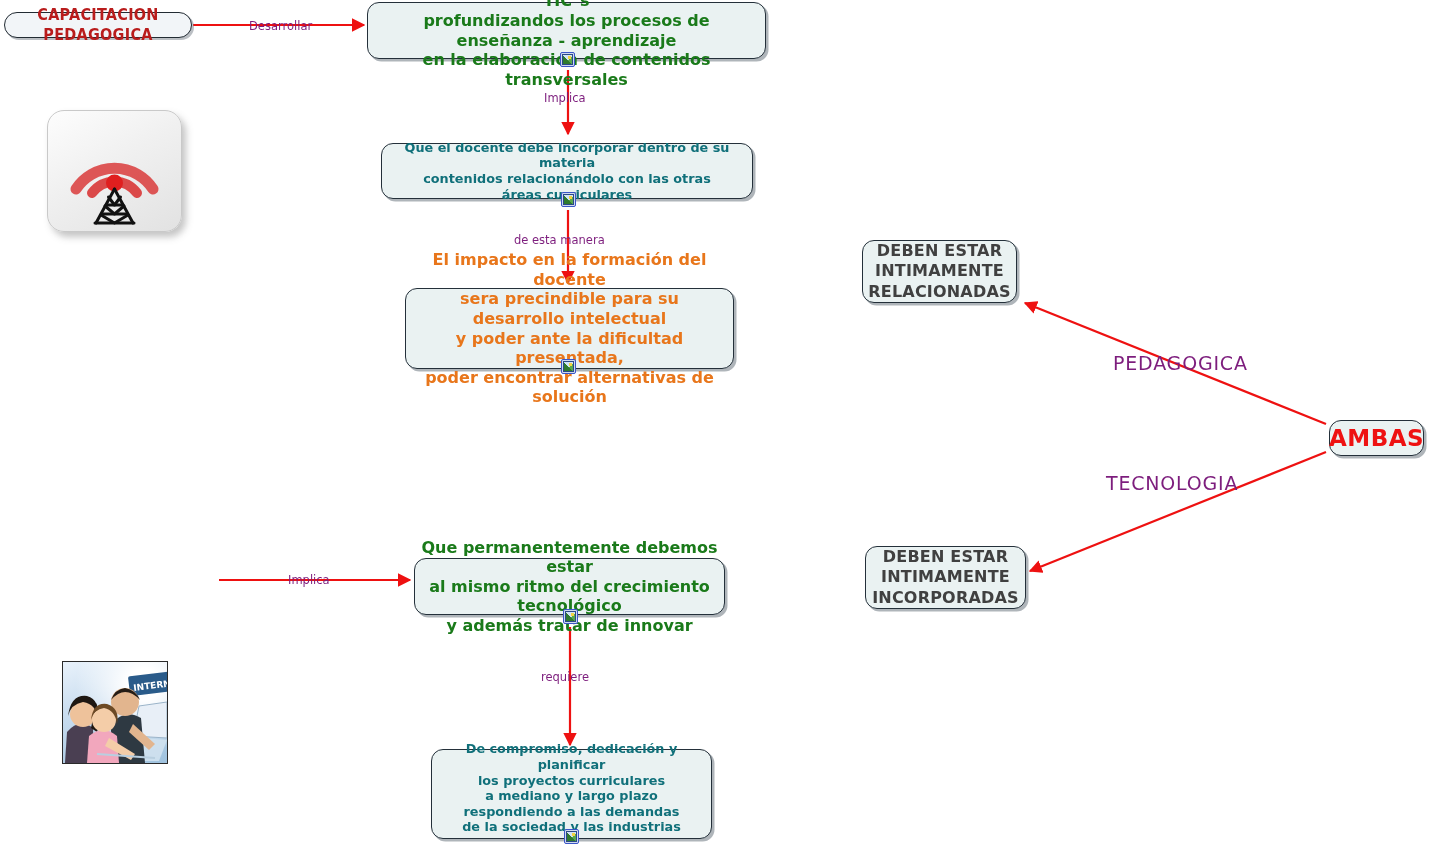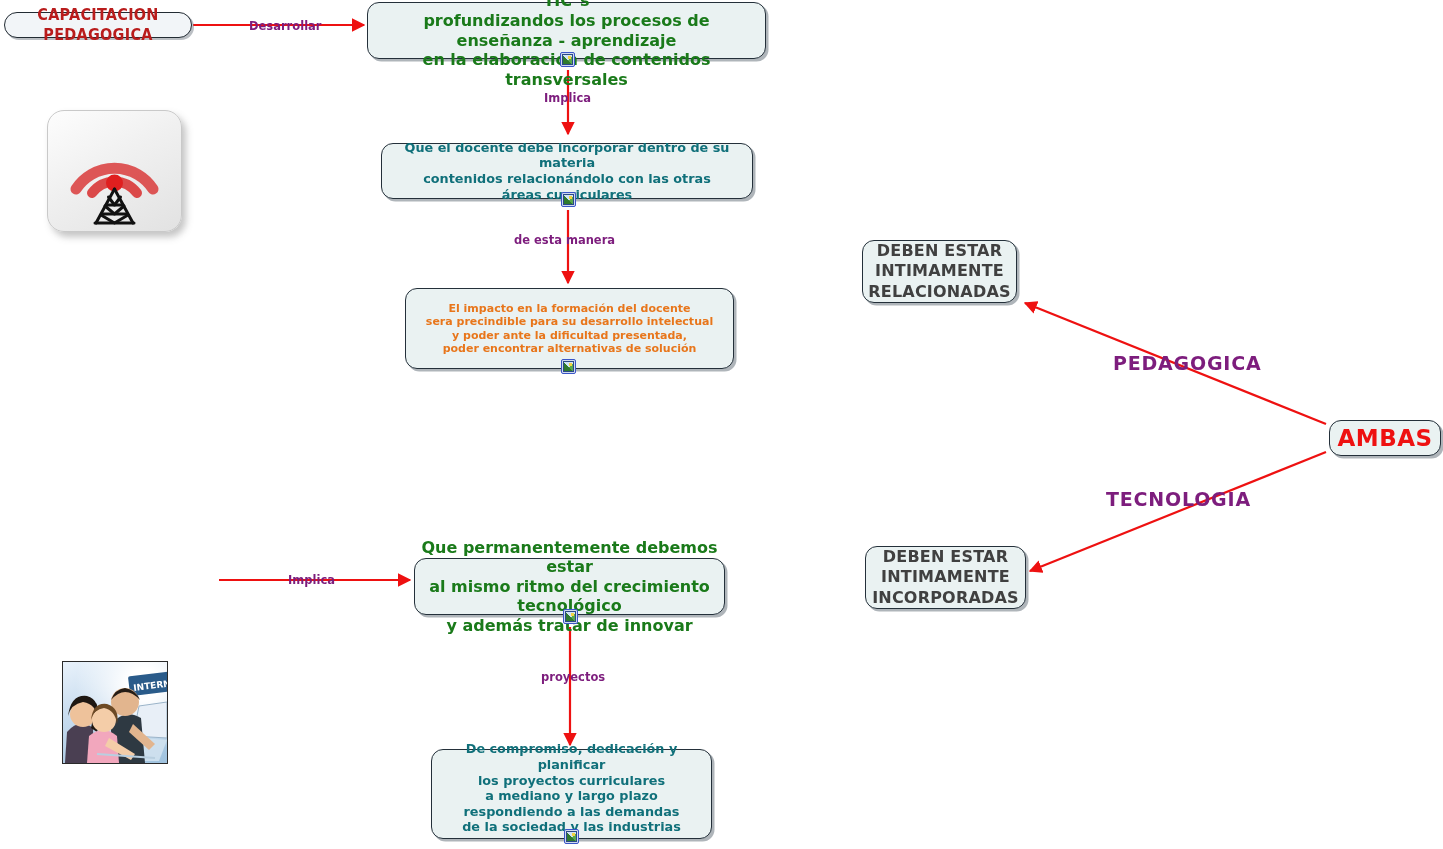--- a/index.html
+++ b/index.html
@@ -37,29 +37,29 @@
     border-radius:13px;
     color:#b91c1c;
     font-family:"DejaVu Sans Condensed","Liberation Sans", sans-serif;
     font-size:16px;
     letter-spacing:.3px;
     box-shadow:2px 2px 0 0 rgba(120,128,138,.5);
   }
 
   .green{color:#1a7a1a;font-size:16px;}
   .teal{color:#10707a;font-size:12.8px;}
-  .orange{color:#e8761b;font-size:11px;}
+  .orange{color:#e8761b;font-size:16px;}
   .blueblk{color:#404040;font-size:16px;line-height:1.28;letter-spacing:.2px;}
   .ambas{color:#ee1111;font-size:23px;letter-spacing:.5px;}
 
   
   .elabel{
     position:absolute;
     color:#7d1d7d;
-    font-weight:bold;
+    font-weight:normal;
     font-size:11.5px;
     font-family:"DejaVu Sans", sans-serif;
     white-space:nowrap;
     background:transparent;
   }
   .elabel.big{font-size:19px;color:#7d1d7d;letter-spacing:.8px;}
 
   
   .picbadge{
     position:absolute;
@@ -132,23 +132,23 @@
 
     <line x1="1326" y1="424" x2="1025" y2="303" stroke="#ee1111" stroke-width="2.2" marker-end="url(#ahd)"></line>
 
     <line x1="1326" y1="452" x2="1030" y2="571" stroke="#ee1111" stroke-width="2.2" marker-end="url(#ahd)"></line>
   </svg>
 
   <div class="elabel" style="left:249px;top:19px;">Desarrollar</div>
   <div class="elabel" style="left:544px;top:91px;">Implica</div>
   <div class="elabel" style="left:514px;top:233px;">de esta manera</div>
   <div class="elabel" style="left:288px;top:573px;">Implica</div>
-  <div class="elabel" style="left:541px;top:670px;">proyectos</div>
+  <div class="elabel" style="left:541px;top:670px;">requiere</div>
   <div class="elabel big" style="left:1113px;top:352px;">PEDAGOGICA</div>
-  <div class="elabel big" style="left:1106px;top:488px;">TECNOLOGIA</div>
+  <div class="elabel big" style="left:1106px;top:472px;">TECNOLOGIA</div>
 
   <div class="node root" style="left:4px;top:12px;width:188px;height:26px;">
     <span>CAPACITACION PEDAGOGICA</span>
   </div>
 
   <div class="node green" style="left:367px;top:2px;width:399px;height:57px;">
     <span>Material didáctico significativos sobre las TIC´s
 profundizandos los procesos de enseñanza - aprendizaje
 en la elaboración de contenidos transversales</span>
   </div>
@@ -201,21 +201,21 @@
 INTIMAMENTE
 RELACIONADAS</span>
   </div>
 
   <div class="node blueblk" style="left:865px;top:546px;width:161px;height:63px;">
     <span>DEBEN ESTAR
 INTIMAMENTE
 INCORPORADAS</span>
   </div>
 
-  <div class="node ambas" style="left:1329px;top:420px;width:112px;height:36px;">
+  <div class="node ambas" style="left:1329px;top:420px;width:95px;height:36px;">
     <span>AMBAS</span>
   </div>
 
   <div class="antenna">
     <svg viewBox="0 0 133 120" width="133" height="120">
       <g fill="none" stroke="#d93b3b" stroke-linecap="round">
         <path d="M28 78 A46 46 0 0 1 105 78" stroke-width="11" opacity=".85"></path>
         <path d="M44 82 A28 28 0 0 1 89 82" stroke-width="10" opacity=".92"></path>
       </g>
       <circle cx="66.5" cy="72" r="8.5" fill="#e01f1f"></circle>

